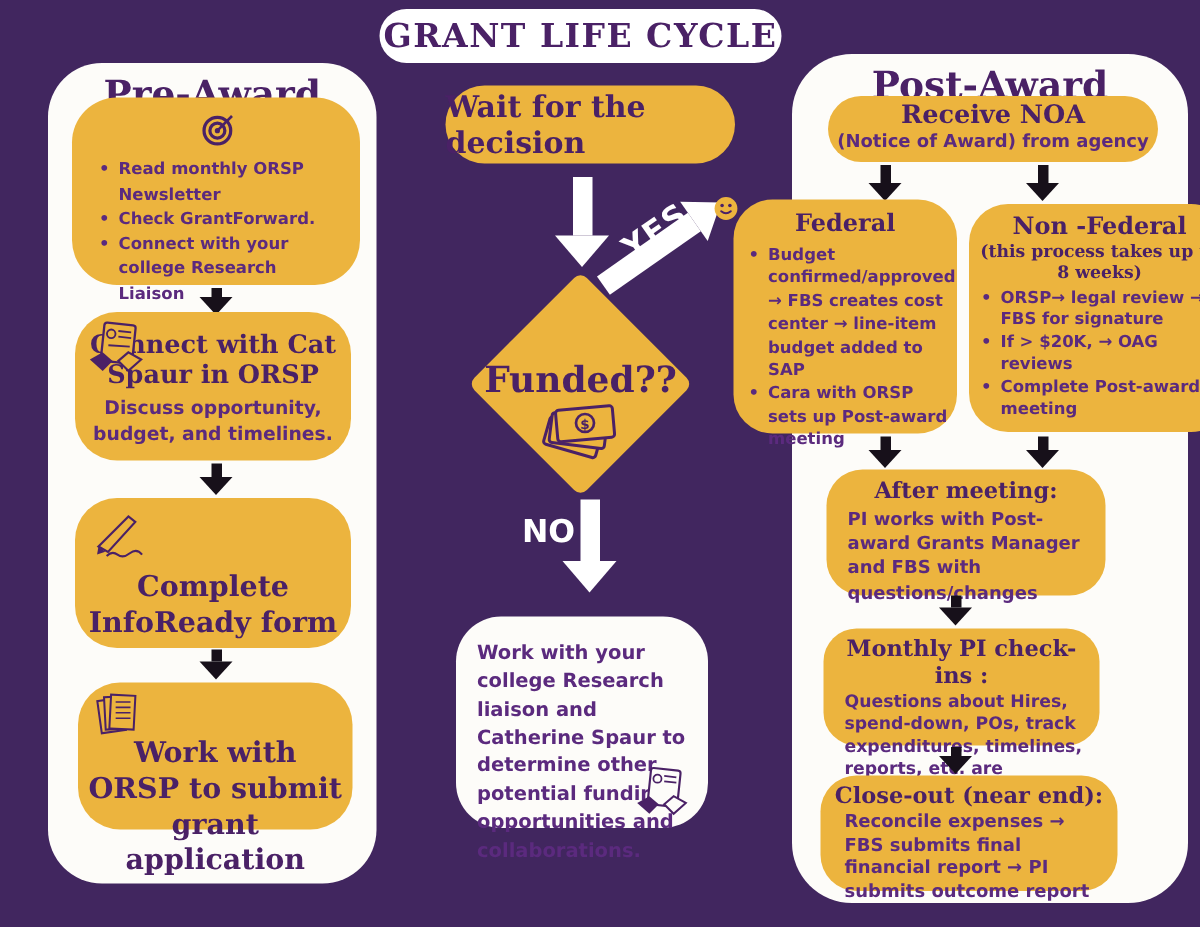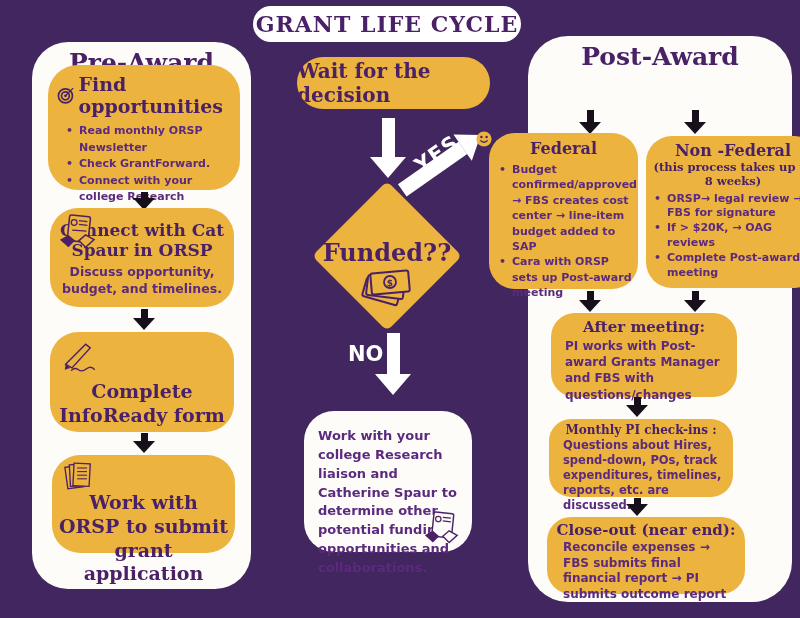--- a/index.html
+++ b/index.html
@@ -72,21 +72,20 @@
     <h2 class="panel-h">Pre-Award</h2>
 
     <div class="gbox" style="left:16px;top:23px;width:192px;height:125px;padding:8px 4px 4px 8px;border-radius:30px;">
       <div style="display:flex;align-items:center;justify-content:center;gap:2px;">
         <svg width="26" height="26" viewBox="0 0 24 24">
           <circle cx="11" cy="13" r="8.2" fill="none" stroke="#4a2166" stroke-width="2"></circle>
           <circle cx="11" cy="13" r="4.6" fill="none" stroke="#4a2166" stroke-width="2"></circle>
           <circle cx="11" cy="13" r="1.6" fill="#4a2166"></circle>
           <line x1="11" y1="13" x2="20" y2="4" stroke="#4a2166" stroke-width="1.6"></line>
         </svg>
-        <span class="serif ink" style="font-size:19px;">Find opportunities</span>
       </div>
       <ul class="bullets" style="margin-top:6px;">
         <li>
             <span>Read monthly ORSP Newsletter</span>
           </li>
         <li>
             <span>Check GrantForward.</span>
           </li>
         <li>
             <span>Connect with your college Research Liaison</span>
@@ -194,20 +193,24 @@
       <line x1="22" y1="11" x2="31" y2="12" stroke="#4a2166" stroke-width="1.3"></line>
       <path d="M2 27 l9 -5 7 6 -7 7 z" fill="#4a2166"></path>
       <path d="M38 27 l-9 -5 -7 6 7 7 z" fill="#fdfcf9" stroke="#4a2166" stroke-width="1.5"></path>
     </svg>
   </div>
 
   <section class="panel panel-right">
     <h2 class="panel-h">Post-Award</h2>
   </section>
 
+  <div class="gbox" style="left:552px;top:64px;width:220px;height:44px;border-radius:22px;padding-top:3px;">
+    <p class="btitle" style="font-size:17px;">Receive NOA</p>
+    <p class="body-hand" style="font-size:12px;text-align:center;margin:0;">(Notice of Award) from agency</p>
+  </div>
 
   <div class="barrow" style="left:579px;top:110px;height:24px;">
     <i class="stem"></i>
       <i class="head"></i>
     </div>
   <div class="barrow" style="left:684px;top:110px;height:24px;">
     <i class="stem"></i>
       <i class="head"></i>
     </div>
 
@@ -252,21 +255,21 @@
     <p class="btitle" style="font-size:15px;">After meeting:</p>
     <p class="body-hand" style="font-size:12px;line-height:1.35;margin:2px 6px 0 10px;">PI works with Post-award Grants Manager and FBS with questions/changes</p>
   </div>
 
   <div class="barrow" style="left:626px;top:397px;height:20px;">
     <i class="stem"></i>
       <i class="head"></i>
     </div>
 
   <div class="gbox" style="left:549px;top:419px;width:184px;height:78px;border-radius:22px;padding:4px 4px;">
-    <p class="btitle" style="font-size:12px;">Monthly PI check-ins :</p>
+    <p class="btitle" style="font-size:15px;">Monthly PI check-ins :</p>
     <p class="body-hand" style="font-size:11.5px;line-height:1.3;margin:1px 4px 0 10px;">Questions about Hires, spend-down, POs, track expenditures, timelines, reports, etc. are discussed.</p>
   </div>
 
   <div class="barrow" style="left:626px;top:498px;height:18px;">
     <i class="stem"></i>
       <i class="head"></i>
     </div>
 
   <div class="gbox" style="left:547px;top:517px;width:198px;height:77px;border-radius:24px;padding:4px 4px;">
     <p class="btitle" style="font-size:15px;">Close-out (near end):</p>

